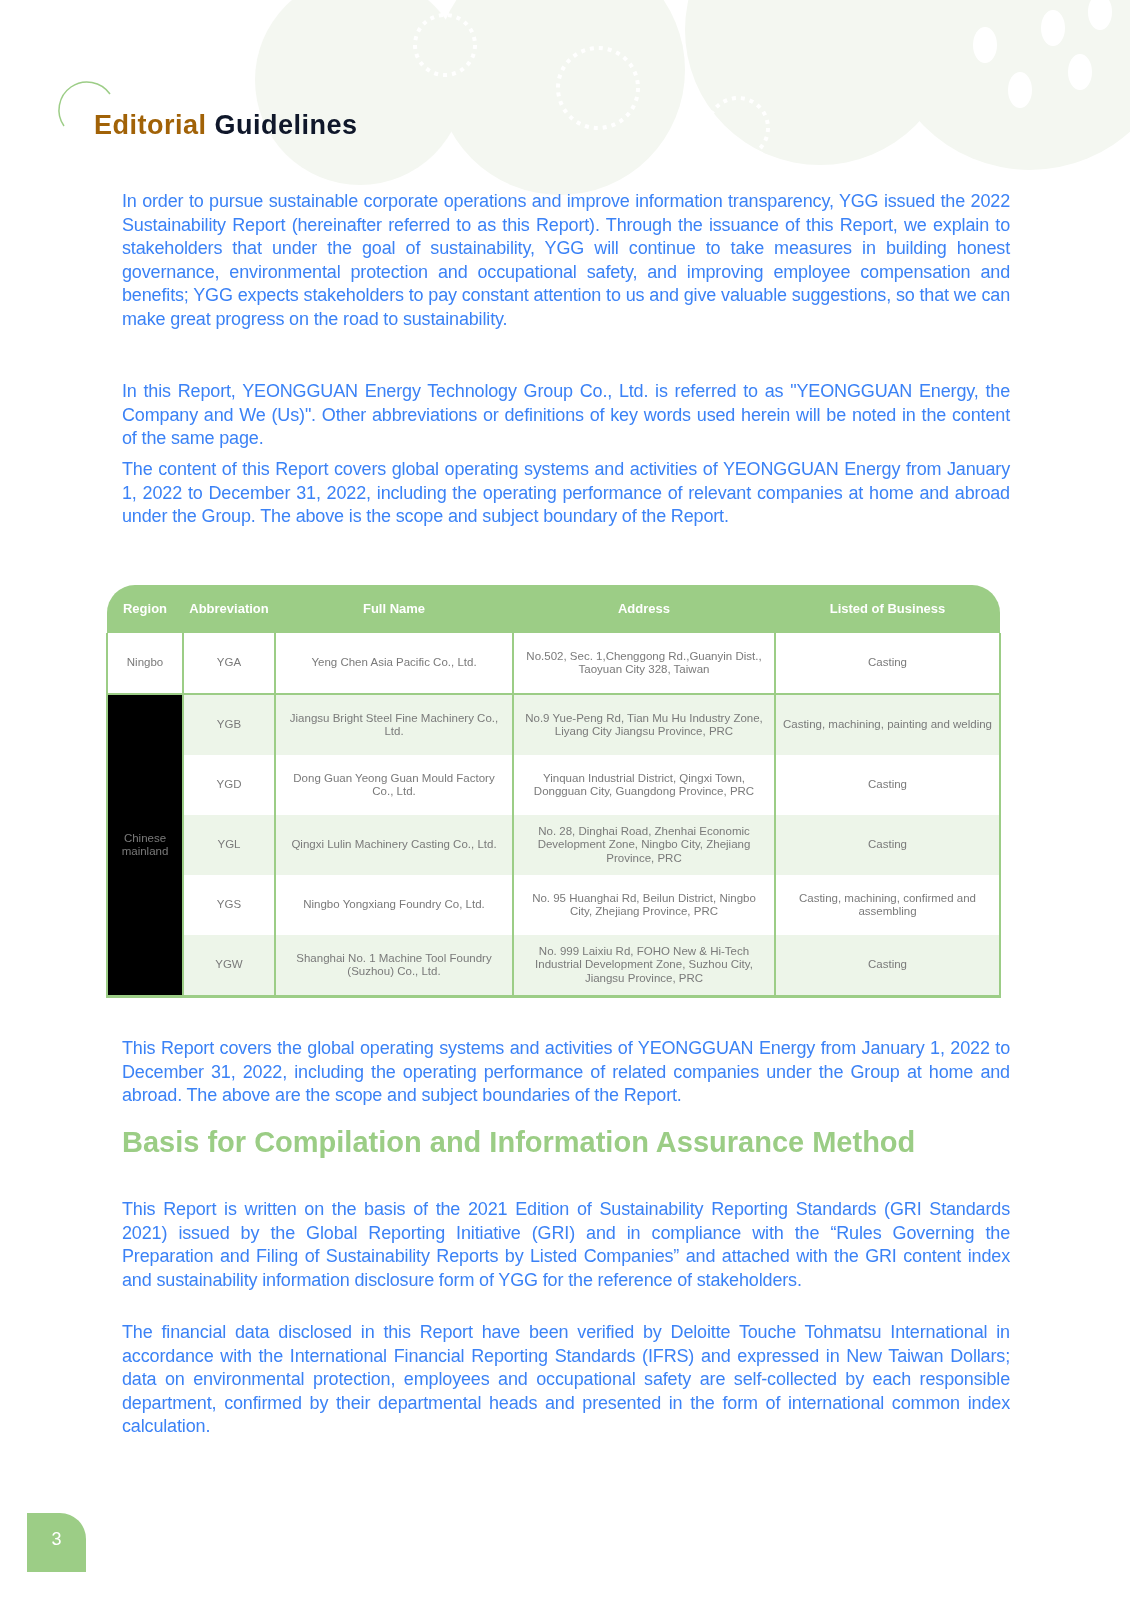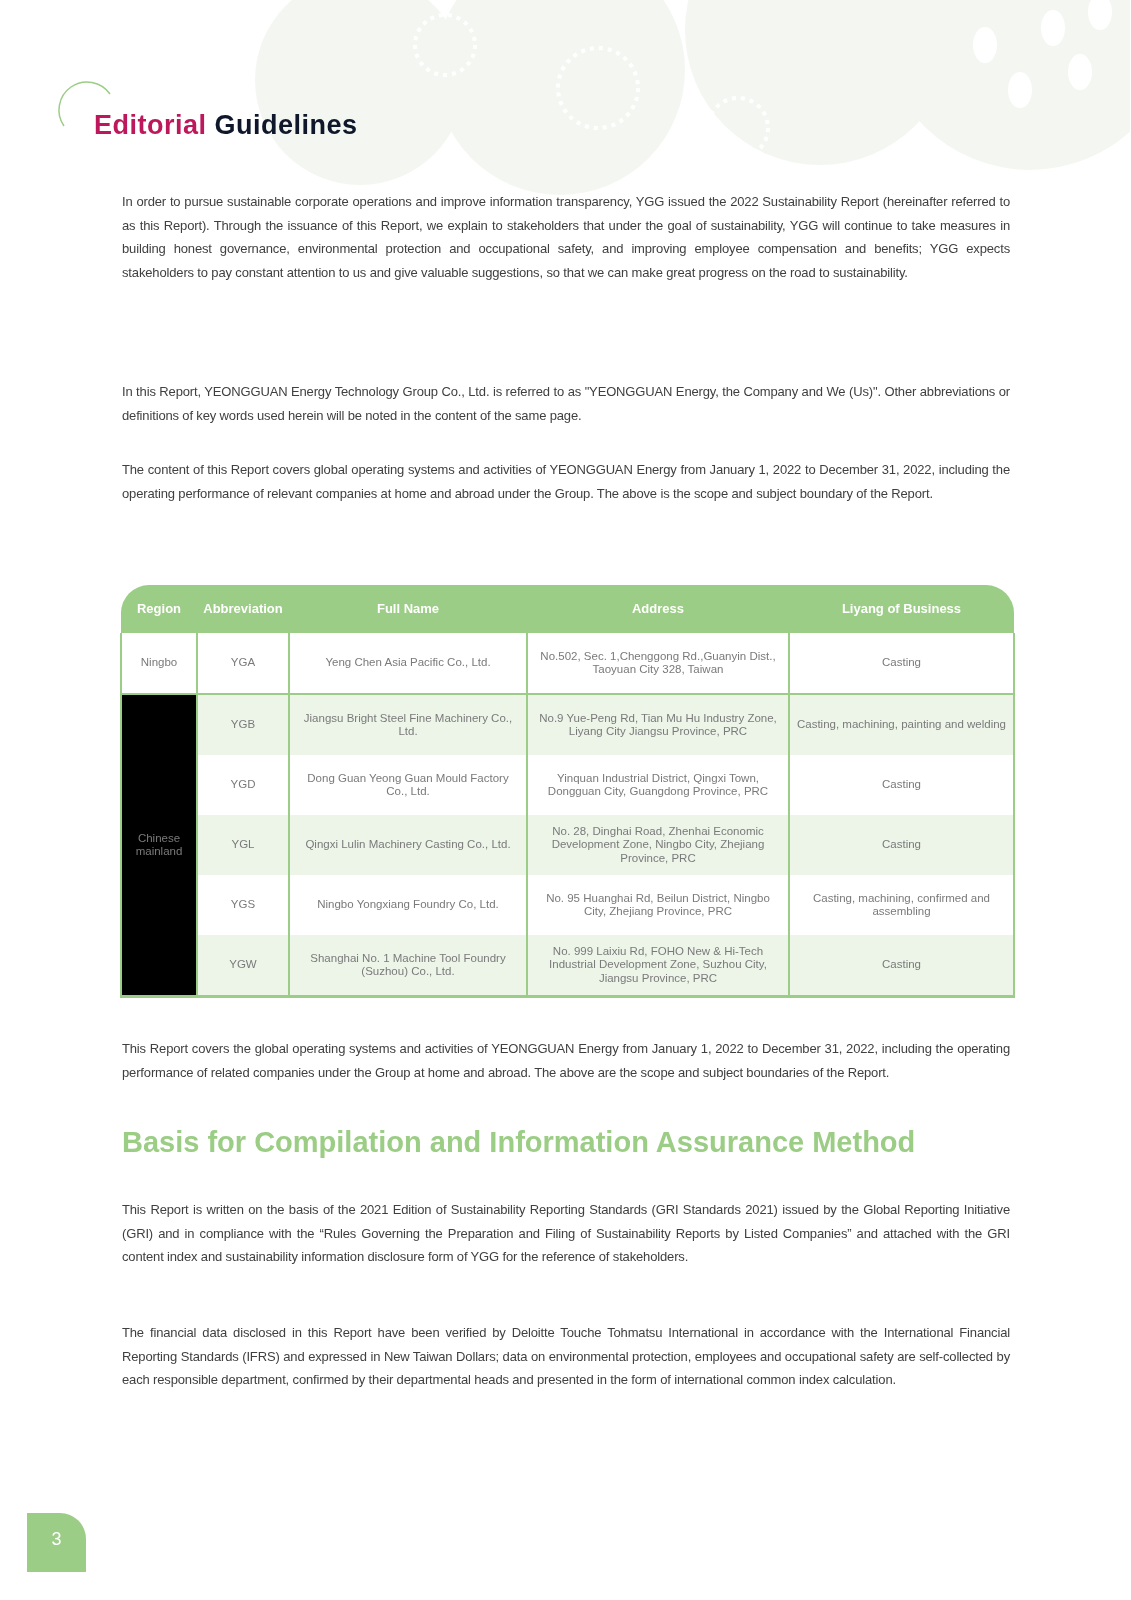--- a/index.html
+++ b/index.html
@@ -8,34 +8,34 @@
     background: #ffffff;
     font-family: "Liberation Sans", "DejaVu Sans", sans-serif;
     color: #595959;
   }
   .gears { position: absolute; left: 230px; top: -40px; width: 900px; height: 260px; z-index: 0; }
   .title-arc { position: absolute; left: 50px; top: 68px; width: 62px; height: 62px; z-index: 1; }
   .page-title {
     position: absolute; left: 94px; top: 110px; margin: 0; z-index: 2;
     font-size: 27px; font-weight: bold; letter-spacing: 0.5px;
   }
-  .page-title .t1 { color: #be185d; }
+  .page-title .t1 { color: #a16207; }
   .page-title .t2 { color: #0f172a; }
   .para {
     position: absolute; left: 122px; width: 888px; margin: 0; z-index: 2;
-    font-size: 13px; line-height: 23.6px; color: #404040; text-align: justify;
+    font-size: 18px; line-height: 23.6px; color: #3b82f6; text-align: justify;
     font-family: "Liberation Sans Narrow", "Liberation Sans", sans-serif;
     letter-spacing: -0.15px;
   }
   .section-title {
     position: absolute; left: 122px; top: 1126px; margin: 0; z-index: 2;
     font-size: 29px; font-weight: bold; color: #9bcd85;
   }
   .table-wrap {
-    position: absolute; left: 120px; top: 585px; width: 846px; z-index: 2; border-radius: 27px;
+    position: absolute; left: 106px; top: 585px; width: 846px; z-index: 2; border-radius: 27px;
   }
   table {
     width: 100%; border-collapse: collapse; table-layout: fixed;
     font-size: 11.5px; color: #7a7a7a; line-height: 13.5px;
   }
   thead tr { background: #9ccd86; }
   thead th {
     color: #ffffff; font-weight: bold; font-size: 13px; height: 48px;
     text-align: center; padding: 0;
   }
@@ -101,21 +101,21 @@
         <col style="width:238px">
         <col style="width:262px">
         <col style="width:225px">
     </colgroup>
     <thead>
       <tr>
         <th class="first">Region</th>
         <th>Abbreviation</th>
         <th>Full Name</th>
         <th>Address</th>
-        <th class="last">Liyang of Business</th>
+        <th class="last">Listed of Business</th>
       </tr>
     </thead>
     <tbody>
       <tr class="r0">
         <td>Ningbo</td>
         <td>YGA</td>
         <td>Yeng Chen Asia Pacific Co., Ltd.</td>
         <td>No.502, Sec. 1,Chenggong Rd.,Guanyin Dist., Taoyuan City 328, Taiwan</td>
         <td>Casting</td>
       </tr>

